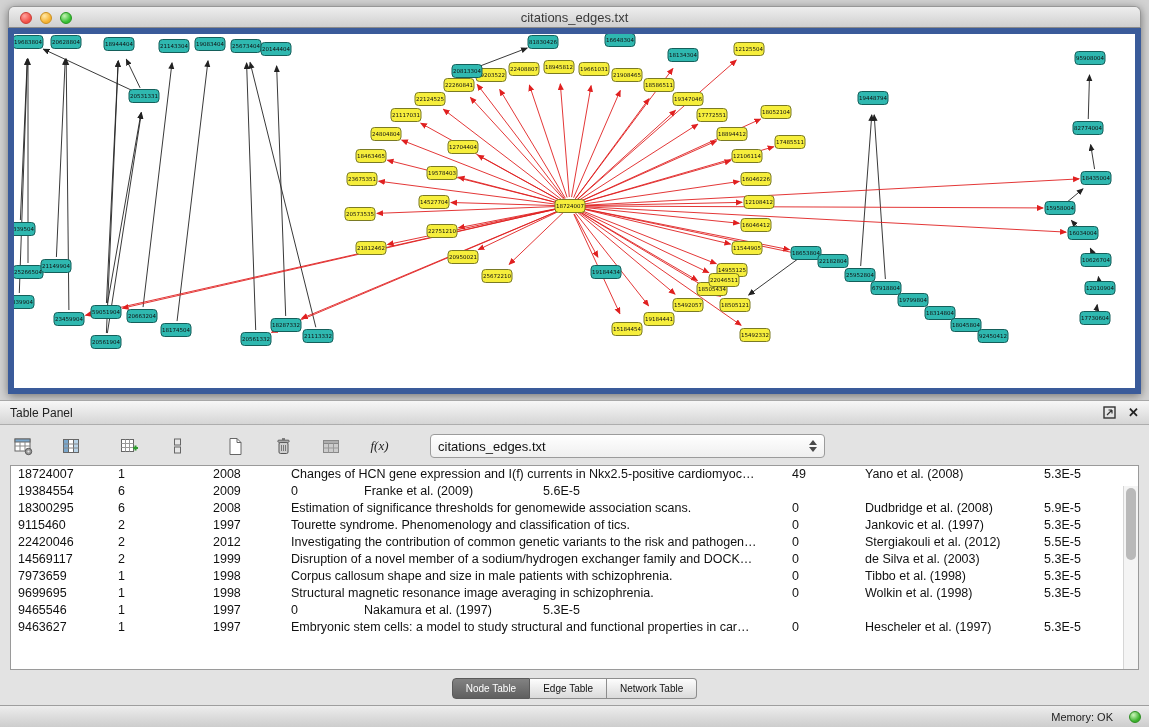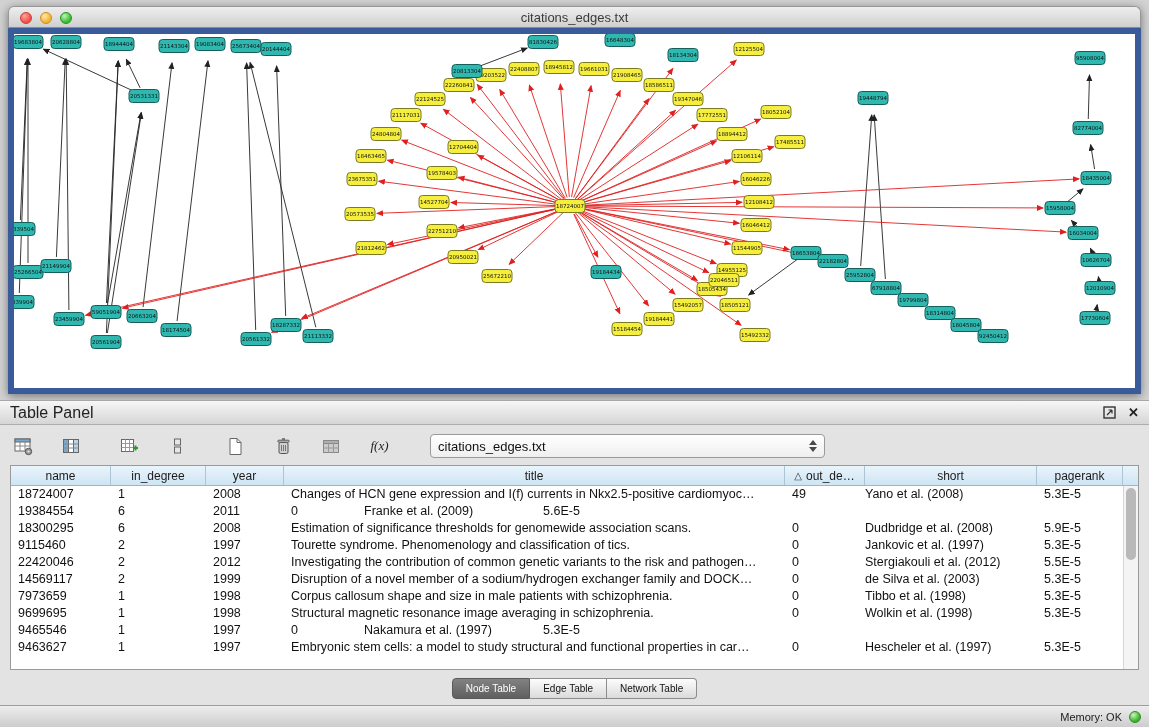--- a/index.html
+++ b/index.html
@@ -14,21 +14,21 @@
   .light.red{background:radial-gradient(circle at 35% 30%,#ffa39e,#f25048 65%);border-color:#c93c35}
   .light.yellow{background:radial-gradient(circle at 35% 30%,#ffe9a8,#f6b231 65%);border-color:#c98f1f}
   .light.green{background:radial-gradient(circle at 35% 30%,#c5f3b4,#35c032 65%);border-color:#25941f}
   .win-title{font-size:13px;color:#3a3a3a}
   .canvas-frame{position:absolute;top:22px;left:0;right:0;bottom:0;background:#fff;border:6px solid #3a5b9a}
   .graph{width:100%;height:100%;display:block;background:#fff}
 
   
   .table-panel{position:absolute;left:0;top:400px;width:1149px;height:305px;background:#e3e3e3;border-top:1px solid #a7a7a7}
   .panel-header{height:24px;background:linear-gradient(#f7f7f7,#d5d5d5);border-bottom:1px solid #adadad;display:flex;align-items:center;padding:0 10px}
-  .panel-title{font-size:16px;color:#222}
+  .panel-title{font-size:12px;color:#222}
   .panel-actions{margin-left:auto;display:flex;gap:12px;align-items:center}
   .float-ico svg{display:block}
   .close-ico{font-weight:bold;font-size:13px;color:#222;line-height:1}
   .panel-body{padding:8px 10px 2px;display:flex;flex-direction:column;height:calc(100% - 24px)}
 
   .toolbar{display:flex;align-items:center;height:32px;gap:21px;padding-bottom:6px}
   .tool-btn{width:27px;height:27px;border:none;background:transparent;display:flex;align-items:center;justify-content:center;border-radius:4px}
   .tool-btn.gap{margin-left:10px}
   .fx-btn{font-style:italic;font-size:13px;font-family:"Liberation Serif",serif;color:#222}
   .dropdown{margin-left:16px;width:395px;height:24px;background:linear-gradient(#ffffff,#efefef);border:1px solid #9b9b9b;border-radius:4px;display:flex;align-items:center;padding:0 7px;font-size:13px;color:#111;box-shadow:inset 0 1px 0 rgba(255,255,255,.8)}
@@ -50,21 +50,21 @@
   .thumb{position:absolute;left:2px;top:2px;width:10px;height:72px;background:#b9b9b9;border-radius:6px}
 
   .tabs{display:flex;justify-content:center;padding:8px 0 4px;flex:0 0 auto}
   .tab{height:21px;padding:0 13px;font-size:10px;border:1px solid #8d8d8d;background:linear-gradient(#fdfdfd,#dadada);color:#111;cursor:default}
   .tab.selected{background:linear-gradient(#828282,#5f5f5f);color:#fff;border-color:#5a5a5a}
   .tab:first-child{border-radius:4px 0 0 4px}
   .tab:last-child{border-radius:0 4px 4px 0}
   .tab + .tab{border-left:none}
 
   
-  .statusbar{position:absolute;left:0;bottom:0;width:100%;height:22px;background:linear-gradient(#ededed,#cdcdcd);border-top:1px solid #9e9e9e;display:flex;align-items:center;justify-content:flex-end;padding:0 8px;gap:7px}
+  .statusbar{position:absolute;left:0;bottom:0;width:100%;height:22px;background:linear-gradient(#ededed,#cdcdcd);border-top:1px solid #9e9e9e;display:flex;align-items:center;justify-content:flex-end;padding:0 8px;gap:16px}
   .mem{font-size:11px;color:#222}
   .memdot{width:12px;height:12px;border-radius:50%;background:radial-gradient(circle at 35% 30%,#ccf6bc,#3cb22d 65%);border:1px solid #2c8d21}
 </style>
 </head>
 <body>
 
 <div class="net-window">
   <div class="titlebar">
     <div class="lights">
       <span class="light red"></span>
@@ -570,58 +570,34 @@
       <div class="dropdown">
         <span>citations_edges.txt</span>
         <span class="stepper">
             <i class="up"></i>
             <i class="down"></i>
           </span>
       </div>
     </div>
 
     <div class="table-wrap">
-      <div class="thead">
-          <div class="hcell c0">
-            <span>name</span>
-          </div>
-          <div class="hcell c1">
-            <span>in_degree</span>
-          </div>
-          <div class="hcell c2">
-            <span>year</span>
-          </div>
-          <div class="hcell c3">
-            <span>title</span>
-          </div>
-          <div class="hcell c4">
-            <span class="sort">△</span>
-            <span>out_de…</span>
-          </div>
-          <div class="hcell c5">
-            <span>short</span>
-          </div>
-          <div class="hcell c6">
-            <span>pagerank</span>
-          </div>
-        </div>
       <div class="tbody">
           <div class="trow">
             <div class="tcell c0">18724007</div>
             <div class="tcell c1">1</div>
             <div class="tcell c2">2008</div>
             <div class="tcell c3">Changes of HCN gene expression and I(f) currents in Nkx2.5-positive cardiomyoc…</div>
             <div class="tcell c4">49</div>
             <div class="tcell c5">Yano et al. (2008)</div>
             <div class="tcell c6">5.3E-5</div>
           </div>
           <div class="trow">
             <div class="tcell c0">19384554</div>
             <div class="tcell c1">6</div>
-            <div class="tcell c2">2011</div>
+            <div class="tcell c2">2009</div>
             <div class="tcell c4">0</div>
             <div class="tcell c5">Franke et al. (2009)</div>
             <div class="tcell c6">5.6E-5</div>
           </div>
           <div class="trow">
             <div class="tcell c0">18300295</div>
             <div class="tcell c1">6</div>
             <div class="tcell c2">2008</div>
             <div class="tcell c3">Estimation of significance thresholds for genomewide association scans.</div>
             <div class="tcell c4">0</div>

